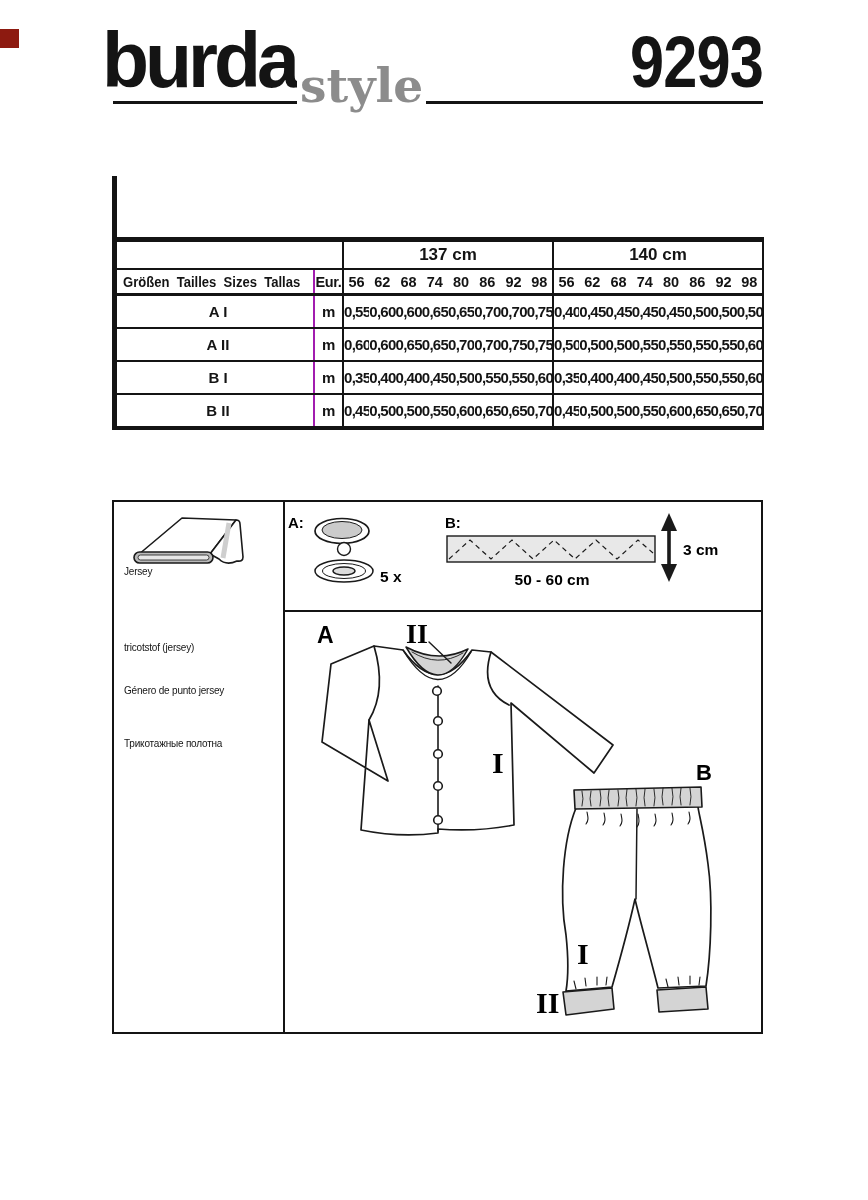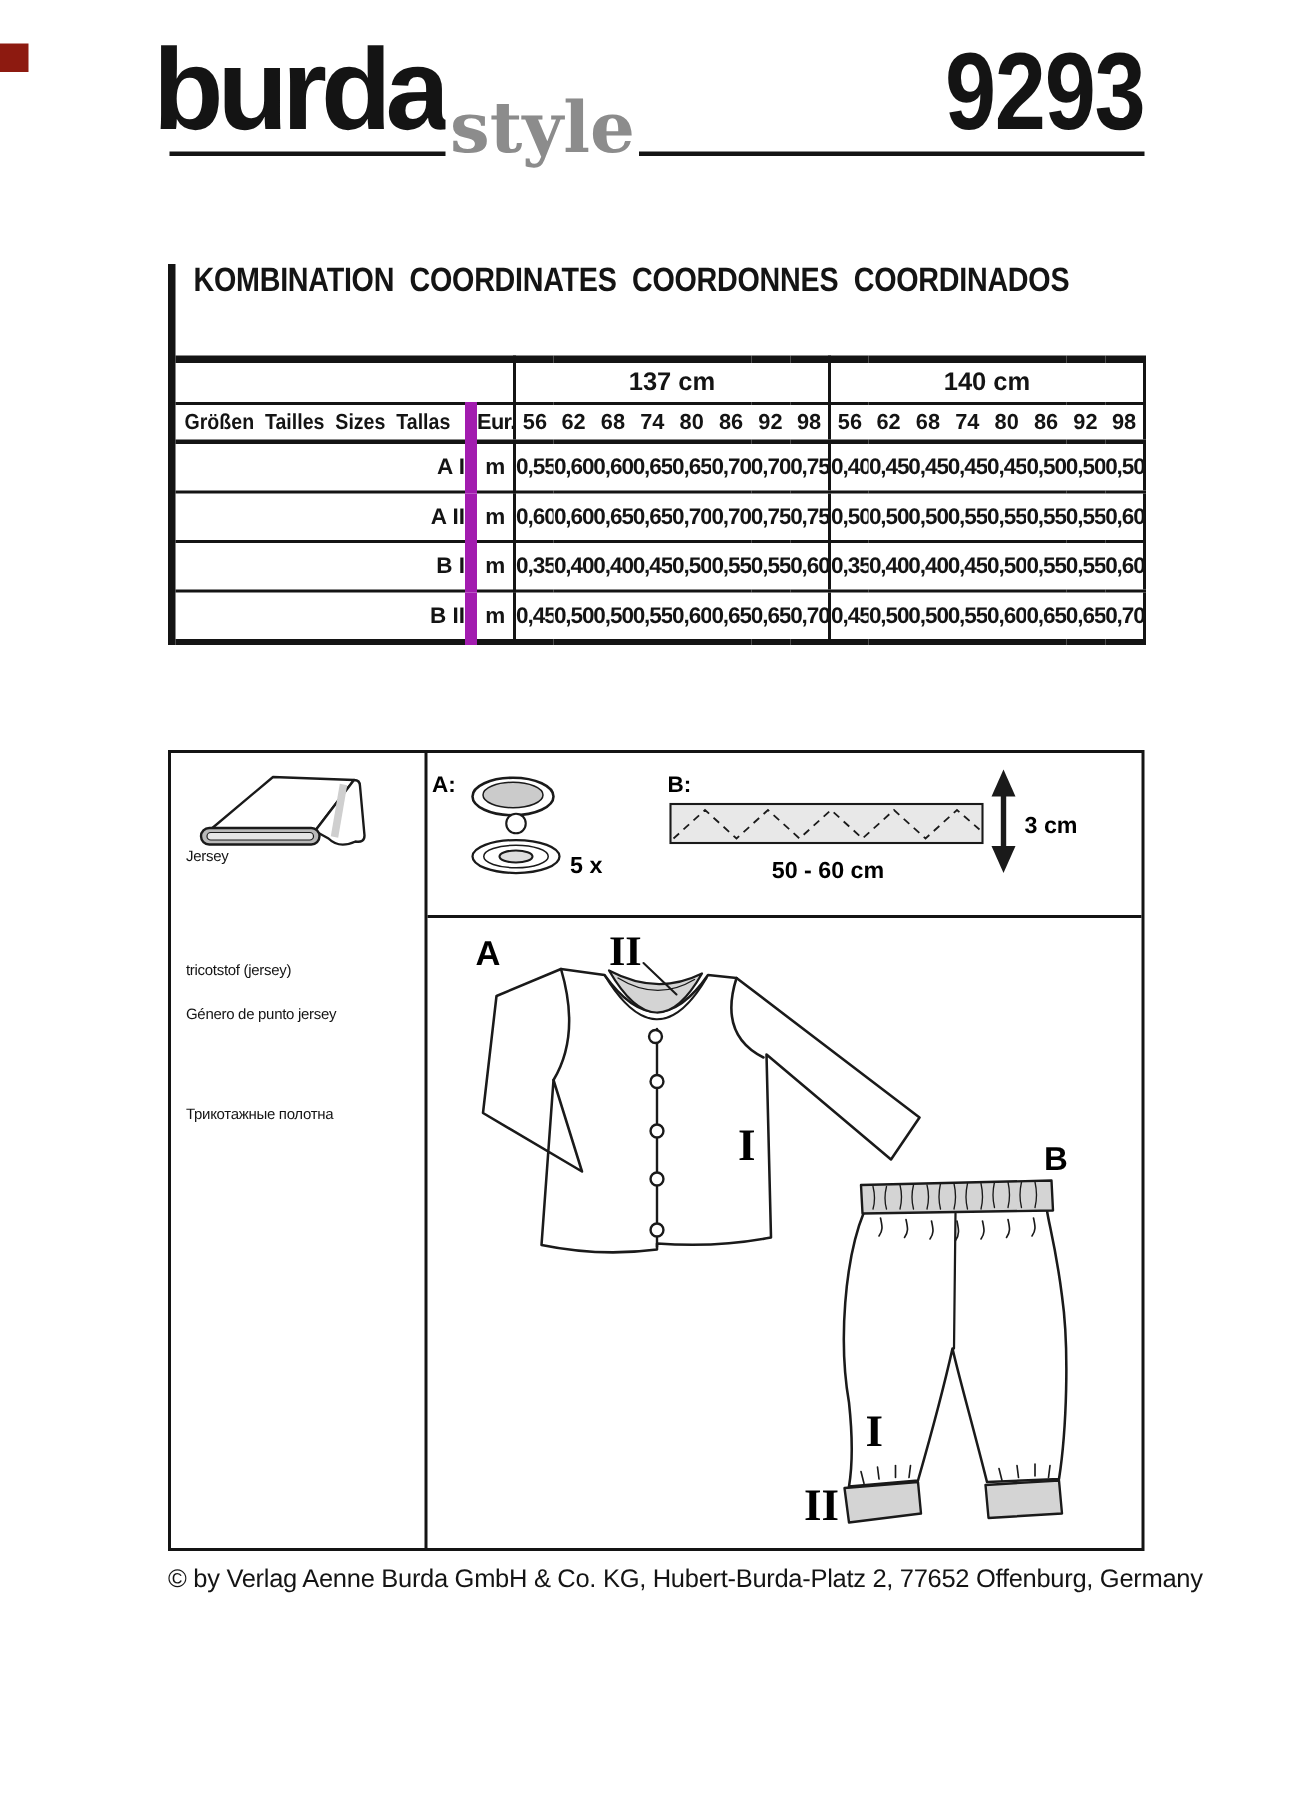--- a/index.html
+++ b/index.html
@@ -26,21 +26,21 @@
   #sub-title b{font-weight:700;}
 
   
   #table-wrap{left:117px;top:237px;}
   table{border-collapse:collapse;table-layout:fixed;width:647px;
         border-top:5px solid #141414;border-bottom:4px solid #141414;border-right:2px solid #141414;}
   td{padding:0;text-align:center;vertical-align:middle;font-weight:700;overflow:hidden;}
   tr.r-h1 td{height:26px;border-bottom:2px solid #141414;font-size:17px;}
   tr.r-h2 td{height:23px;border-bottom:3px solid #141414;font-size:14.5px;}
   tr.r-data td{height:31px;border-bottom:2px solid #141414;font-size:15px;}
-  td.c-label{text-align:right;padding-left:6px;border-right:8px solid #a21caf;font-size:15px;margin-left:12px;}
+  td.c-label{text-align:center;padding-left:6px;border-right:2px solid #a21caf;font-size:15px;margin-left:12px;}
   td.c-eur{border-right:2px solid #141414;font-size:13.5px;letter-spacing:-.4px;}
   td.c-group{border-left:2px solid #141414;}
   td.gdiv{border-left:2px solid #141414;}
   td.c-val{font-size:12.5px;letter-spacing:-.7px;}
 
   
   #lower-box{left:112px;top:500px;width:651px;height:534px;border:2px solid #141414;box-sizing:border-box;}
   #sidebar-divider{left:169px;top:0;width:2px;height:530px;background:#141414;}
   #notions-divider{left:171px;top:108px;width:476px;height:2px;background:#141414;}
   .fabric-label{left:10px;font-size:10px;letter-spacing:-.2px;}
@@ -55,21 +55,20 @@
 
 <div id="page">
 
   <div id="red-square" class="abs"></div>
   <div id="logo-main" class="abs">burda</div>
   <div id="logo-sub" class="abs">style</div>
   <div id="logo-rule" class="abs"></div>
   <div id="pattern-number" class="abs">9293</div>
 
   <div id="title-bar" class="abs"></div>
-  <div id="main-title" class="abs"><span class="cond85 pre">KOMBINATION  COORDINATES  COORDONNES  COORDINADOS</span></div>
 
   <div id="table-wrap" class="abs">
     <table id="size-table">
       <colgroup>
         <col style="width:197px">
           <col style="width:29px">
         <col span="16">
       </colgroup>
       <tbody id="size-table-body">
           <tr class="r-h1">
@@ -189,21 +188,21 @@
       <g fill="#ffffff" stroke="#1a1a1a" stroke-width="1.6" stroke-linejoin="round">
         <path d="M 14 45 L 58 8 L 112 10 L 86 44 Z"></path>
         <path d="M 112 10 Q 116 10 116 14 L 119 47 Q 119 52 113 51 Q 102 56 95 49 L 86 44 Z"></path>
       </g>
       <path d="M 105 13 L 99 48" stroke="#cfcfcf" stroke-width="5" fill="none"></path>
       <rect x="10" y="42" width="79" height="11" rx="5.5" fill="#b9b9b9" stroke="#1a1a1a" stroke-width="1.6"></rect>
       <rect x="14" y="45" width="71" height="5" rx="2.5" fill="#e6e6e6" stroke="#1a1a1a" stroke-width=".8"></rect>
     </svg>
     <div class="fabric-label abs" style="top:64px">Jersey</div>
     <div class="fabric-label abs" style="top:140px">tricotstof (jersey)</div>
-    <div class="fabric-label abs" style="top:169px">Género de punto jersey</div>
+    <div class="fabric-label abs" style="top:183px">Género de punto jersey</div>
     <div class="fabric-label abs" style="top:236px">Трикотажные полотна</div>
 
     <svg class="abs" style="left:171px;top:0" width="478" height="108" viewBox="283 500 478 108">
       <text x="286" y="526" font-size="15" font-weight="bold">A:</text>
 
       <g stroke="#1a1a1a" fill="#ffffff">
         <ellipse cx="340" cy="529" rx="27" ry="12.5" stroke-width="1.7"></ellipse>
         <ellipse cx="340" cy="528" rx="20" ry="8.5" fill="#cbcbcb" stroke-width="1"></ellipse>
         <circle cx="342" cy="547" r="6.5" stroke-width="1.4"></circle>
         <ellipse cx="342" cy="569" rx="29" ry="11" stroke-width="1.5"></ellipse>
@@ -295,14 +294,13 @@
         </g>
         <path d="M 561 990 L 610 986 L 612 1007 L 564 1013 Z" fill="#d4d4d4" stroke-width="1.6"></path>
         <path d="M 655 988 L 704 985 L 706 1007 L 657 1010 Z" fill="#d4d4d4" stroke-width="1.6"></path>
       </g>
       <text x="694" y="778" font-size="22" font-weight="bold">B</text>
       <text class="serif" x="575" y="962" font-size="30" font-weight="bold">I</text>
       <text class="serif" x="534" y="1011" font-size="30" font-weight="bold">II</text>
     </svg>
   </div>
 
-  <div id="footer-copyright" class="abs">© by Verlag Aenne Burda GmbH &amp; Co. KG, Hubert-Burda-Platz 2, 77652 Offenburg, Germany</div>
 </div>
 
 </body></html>

